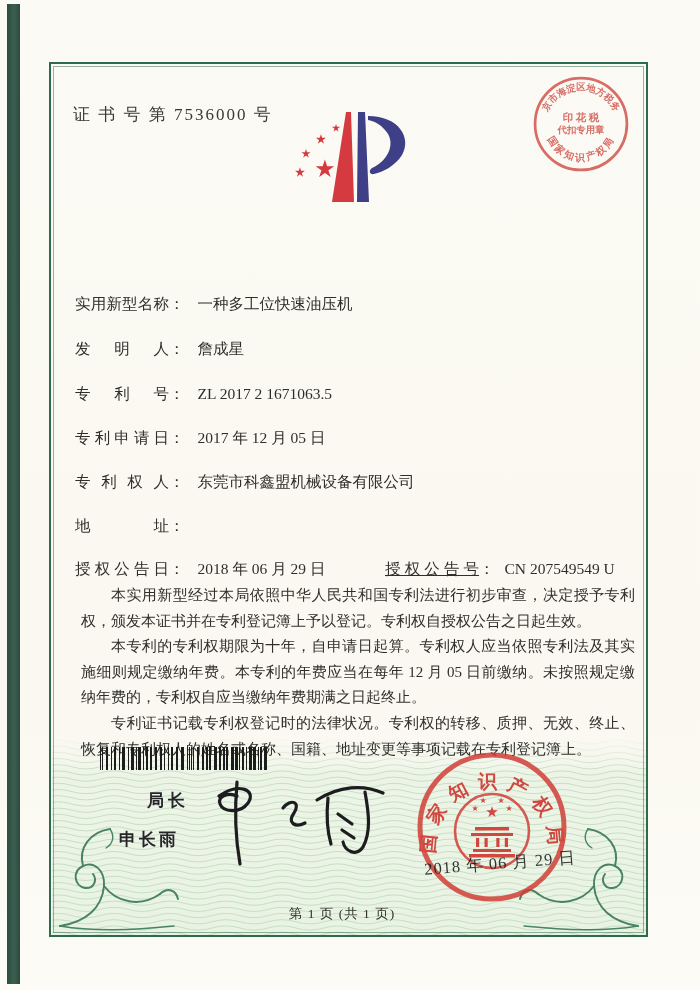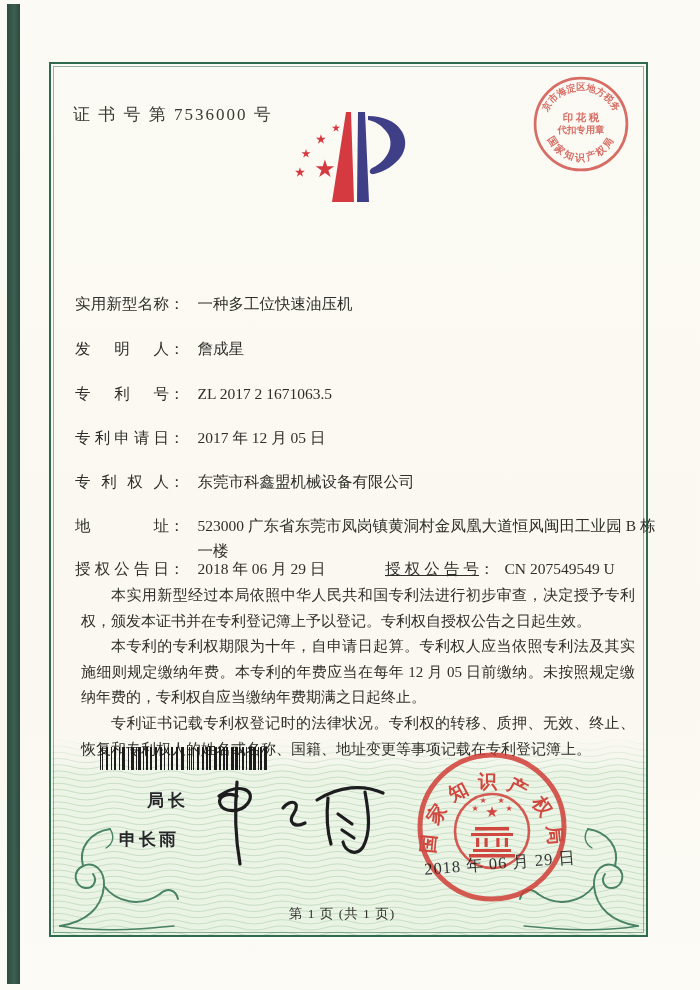--- a/index.html
+++ b/index.html
@@ -27,21 +27,21 @@
     -webkit-mask-image:linear-gradient(to bottom,transparent 0,#000 34px);
     mask-image:linear-gradient(to bottom,transparent 0,#000 34px);
     background:linear-gradient(180deg,rgba(233,243,228,.0),rgba(233,243,228,.85) 40px,#e9f3e3);}
   .waves svg{display:block;}
   .flourish{position:absolute;z-index:5;pointer-events:none;}
   .cert-no{position:absolute;left:73px;top:103px;font-size:17px;letter-spacing:2px;color:#3a3a33;z-index:6;}
   .logo{position:absolute;left:283px;top:110px;z-index:6;}
   .title{position:absolute;left:52px;top:206px;width:595px;text-align:center;
     font-size:39px;font-weight:600;letter-spacing:8px;color:#34342e;z-index:6;}
   .stamp{position:absolute;left:533px;top:76px;z-index:6;opacity:.8;}
-  .row{position:absolute;left:75px;display:flex;align-items:flex-start;
+  .row{position:absolute;left:75px;display:flex;align-items:flex-end;
     font-size:15.5px;color:#2e2e2a;z-index:6;line-height:25px;}
   .row .lab{width:94px;text-align:justify;text-align-last:justify;flex:none;}
   .row .col{flex:none;}
   .row .val{margin-left:13px;max-width:458px;text-align:justify;}
   .row2{position:absolute;left:385px;top:556px;display:flex;font-size:15.5px;z-index:6;line-height:25px;color:#2e2e2a;}
   .row2 .lab{width:94px;text-align:justify;text-align-last:justify;flex:none;text-decoration:underline;}
   .row2 .val{margin-left:10px;}
   .body-text{position:absolute;left:81px;top:583px;width:554px;z-index:6;}
   .body-text p{font-size:15px;line-height:25.6px;text-align:justify;text-indent:2em;
     color:#2f2f2b;font-family:"Liberation Serif","DejaVu Serif",serif;}
@@ -178,21 +178,20 @@
     <span class="val">2017 年 12 月 05 日</span>
   </div>
   <div class="row" style="top:469px">
     <span class="lab">专利权人</span>
       <span class="col">：</span>
     <span class="val">东莞市科鑫盟机械设备有限公司</span>
   </div>
   <div class="row" style="top:513px">
     <span class="lab">地址</span>
       <span class="col">：</span>
-    <span class="val">523000 广东省东莞市凤岗镇黄洞村金凤凰大道恒风闽田工业园 B 栋一楼</span>
   </div>
   <div class="row" style="top:556px">
     <span class="lab">授权公告日</span>
       <span class="col">：</span>
     <span class="val">2018 年 06 月 29 日</span>
   </div>
   <div class="row2">
     <span class="lab">授权公告号</span>
       <span class="col">：</span>
     <span class="val">CN 207549549 U</span>

